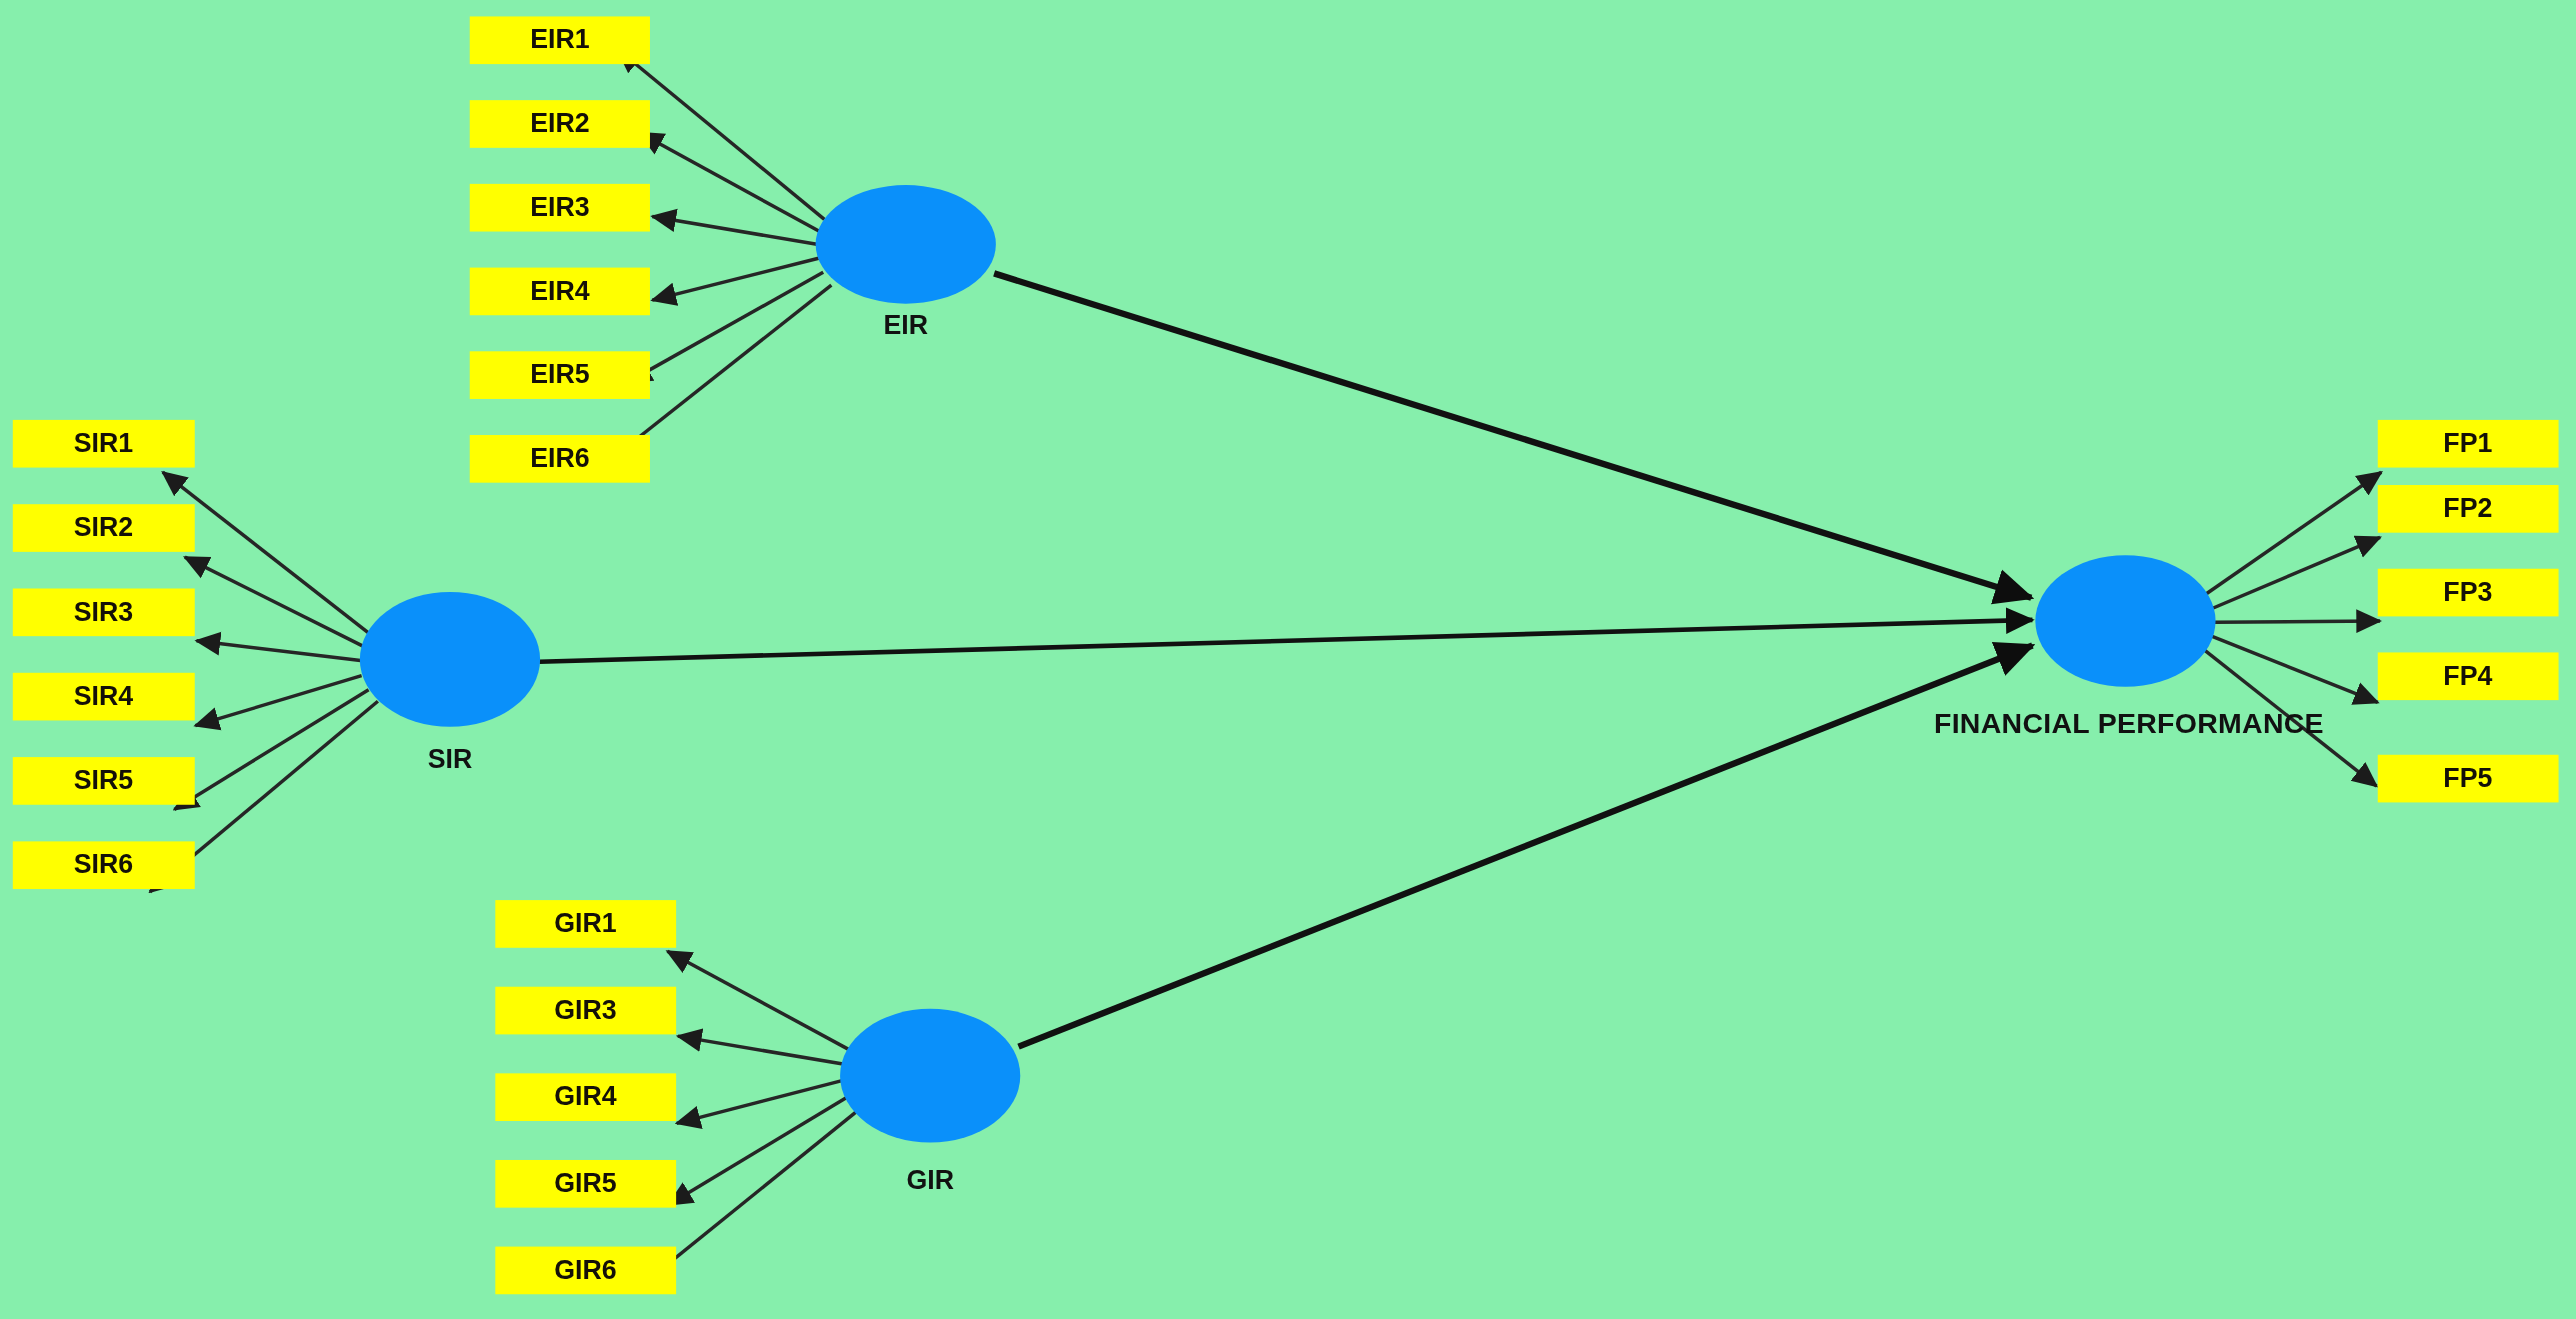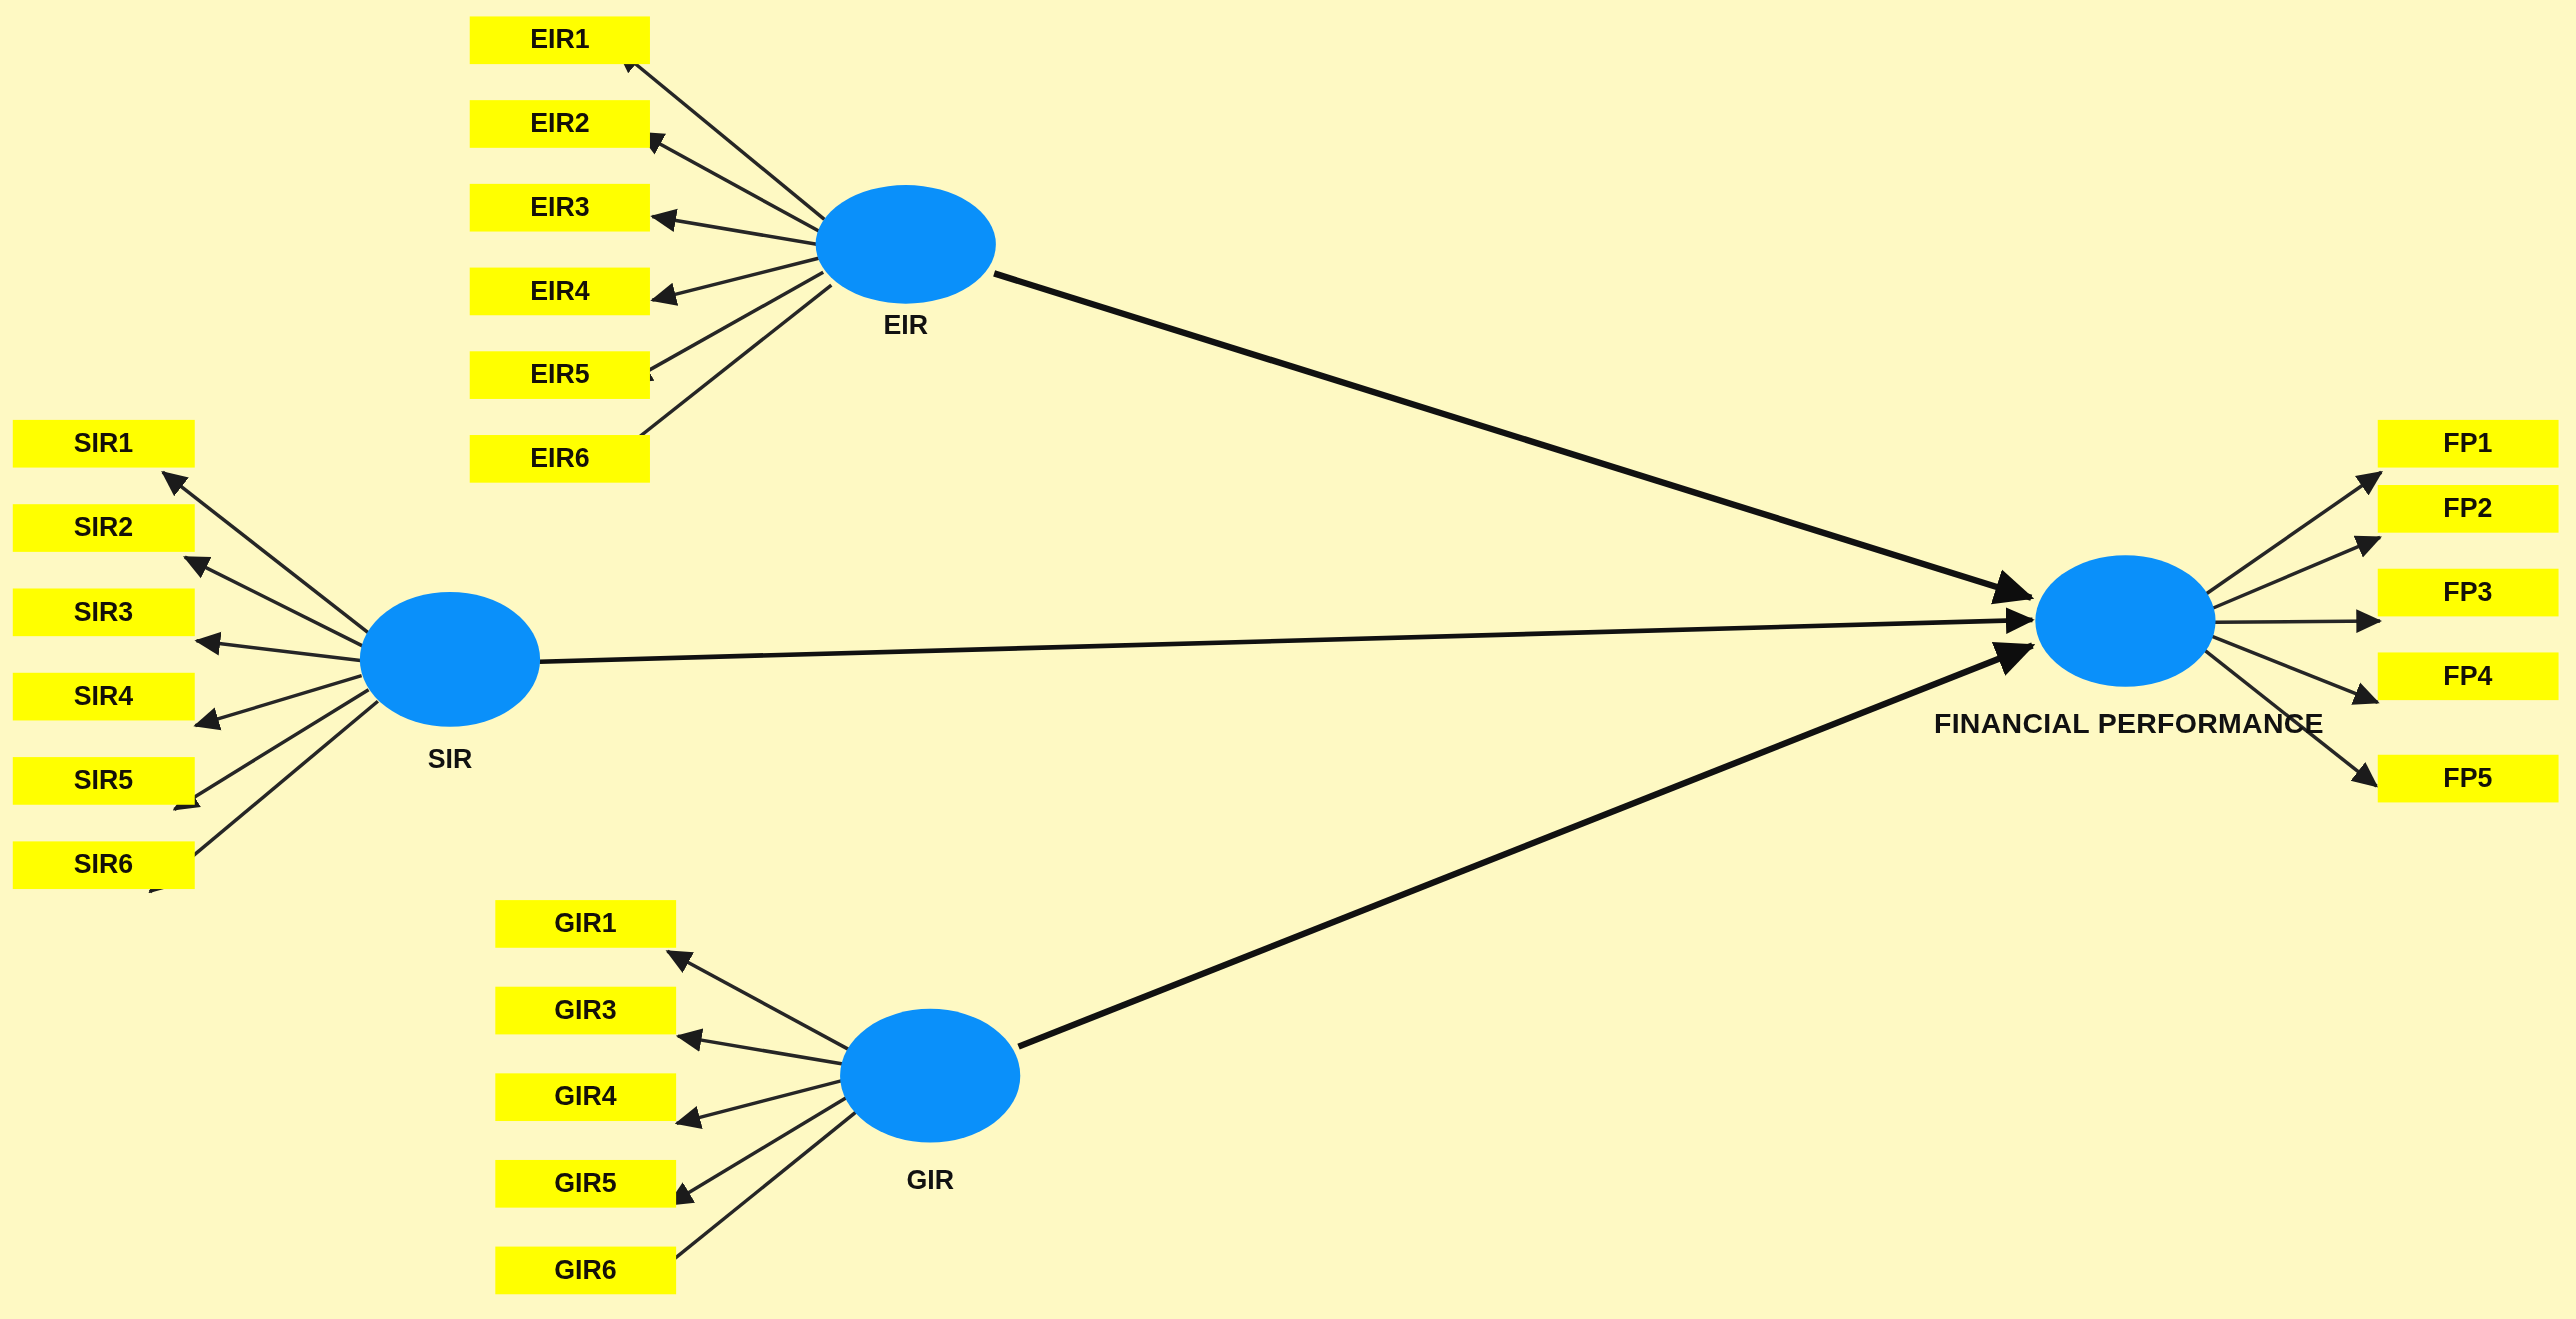--- a/index.html
+++ b/index.html
@@ -7,21 +7,21 @@
     padding: 0;
     background: #ffffff;
   }
   body {
     font-family: "Liberation Sans", sans-serif;
   }
   #diagram-root {
     position: relative;
     width: 2576px;
     height: 1320px;
-    background: #fef9c3;
+    background: #86efac;
     overflow: hidden;
   }
   svg.sem-canvas {
     display: block;
     width: 2576px;
     height: 1320px;
   }
   .indicator-box {
     stroke: none;
   }

